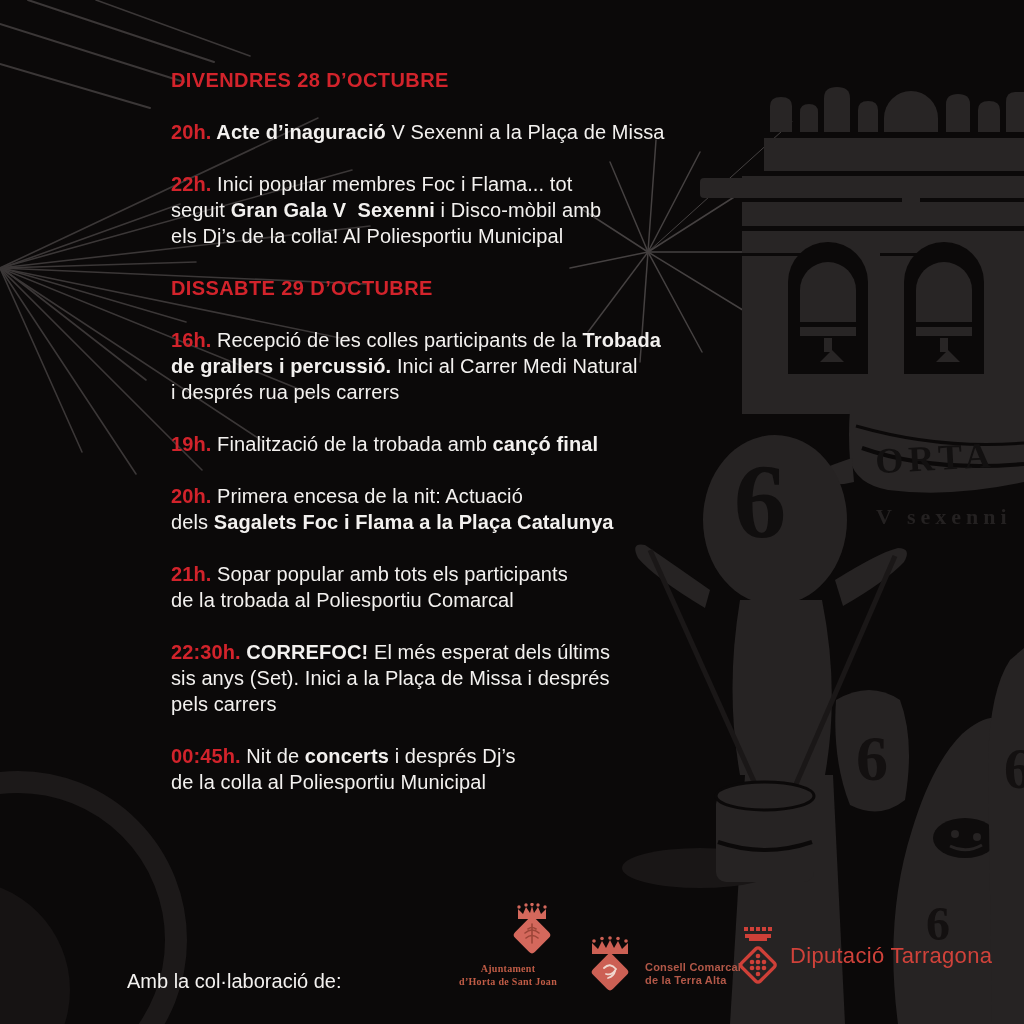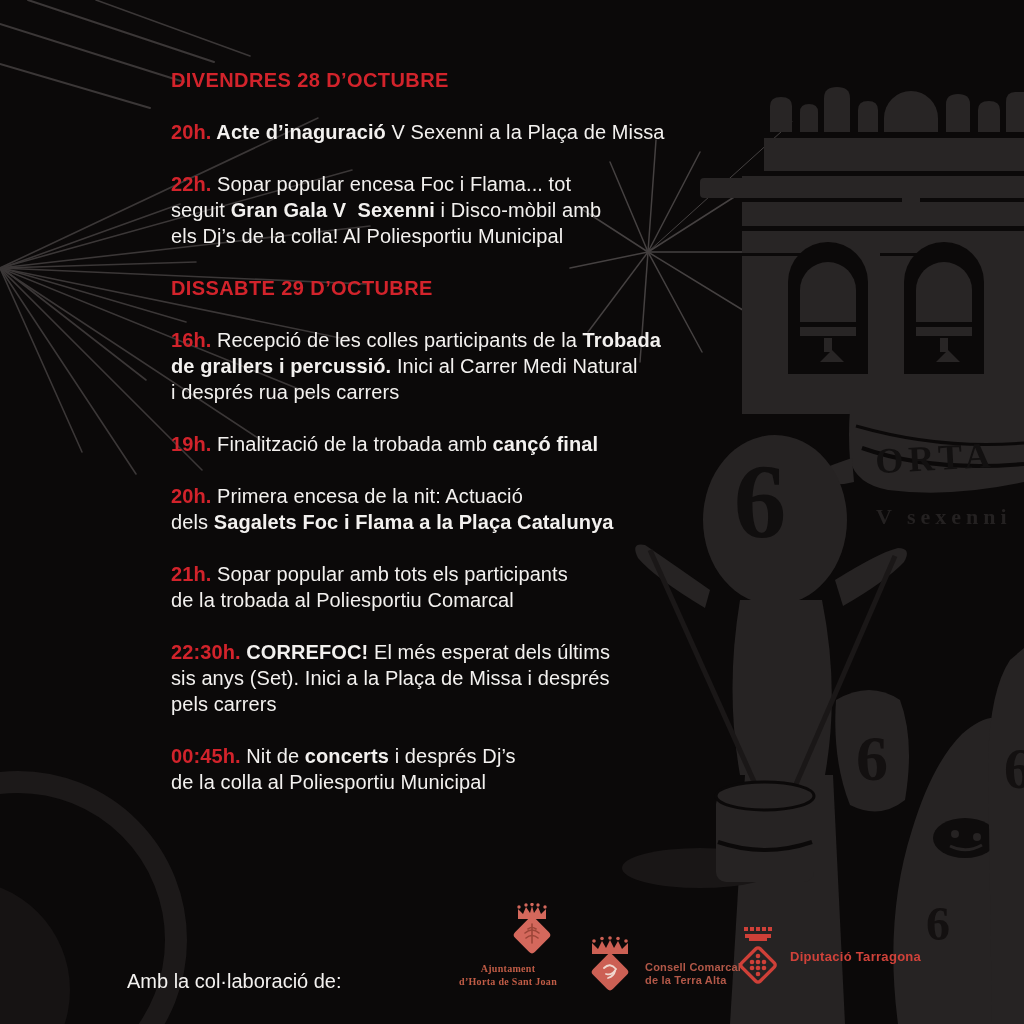--- a/index.html
+++ b/index.html
@@ -32,21 +32,21 @@
     margin-top:4px; text-align:center; font-family:"Liberation Serif", serif;
     font-weight:bold; font-size:10px; line-height:12.5px; color:#c05c46; letter-spacing:0.3px;
   }
   .logo-consell { left:582px; top:936px; display:flex; align-items:flex-end; }
   .logo-consell .logo-text {
     margin-left:7px; margin-bottom:9px; font-weight:bold; font-size:11px;
     line-height:13px; color:#b25848; letter-spacing:0.2px;
   }
   .logo-diputacio { left:737px; top:927px; display:flex; align-items:center; }
   .logo-diputacio .logo-text-big {
-    margin-left:9px; font-weight:bold; font-size:13px; color:#d0423a; letter-spacing:0.3px;
+    margin-left:9px; font-weight:normal; font-size:22px; color:#d0423a; letter-spacing:0.3px;
   }
 </style>
 </head>
 <body>
 
 <div class="poster">
 
   <svg class="bg-art" viewBox="0 0 1024 1024" aria-hidden="true">
 
     <g stroke="#3b3737" stroke-width="1.6" stroke-linecap="round">
@@ -165,21 +165,21 @@
       <text class="six-glyph" x="760" y="537" font-size="105" fill="#100e0e">6</text>
       <text class="six-glyph" x="872" y="780" font-size="64">6</text>
       <text class="six-glyph" x="938" y="940" font-size="48">6</text>
       <text class="six-glyph" x="1018" y="788" font-size="56">6</text>
     </g>
   </svg>
 
   <div class="schedule" id="schedule">
       <div class="day-heading">DIVENDRES 28 D’OCTUBRE</div>
       <div class="event"><span class="t-red">20h. </span><span class="t-bold">Acte d’inaguració</span><span class="t-reg"> V Sexenni a la Plaça de Missa</span></div>
-      <div class="event"><span class="t-red">22h. </span><span class="t-reg">Sopar popular encesa Foc i Flama... tot</span><br><span class="t-reg">seguit </span><span class="t-bold">Gran Gala V  Sexenni</span><span class="t-reg"> i Disco-mòbil amb</span><br><span class="t-reg">els Dj’s de la colla! Al Poliesportiu Municipal</span></div>
+      <div class="event"><span class="t-red">22h. </span><span class="t-reg">Inici popular membres Foc i Flama... tot</span><br><span class="t-reg">seguit </span><span class="t-bold">Gran Gala V  Sexenni</span><span class="t-reg"> i Disco-mòbil amb</span><br><span class="t-reg">els Dj’s de la colla! Al Poliesportiu Municipal</span></div>
       <div class="day-heading">DISSABTE 29 D’OCTUBRE</div>
       <div class="event"><span class="t-red">16h. </span><span class="t-reg">Recepció de les colles participants de la </span><span class="t-bold">Trobada</span><br><span class="t-bold">de grallers i percussió.</span><span class="t-reg"> Inici al Carrer Medi Natural</span><br><span class="t-reg">i després rua pels carrers</span></div>
       <div class="event"><span class="t-red">19h. </span><span class="t-reg">Finalització de la trobada amb </span><span class="t-bold">cançó final</span><br></div>
       <div class="event"><span class="t-red">20h. </span><span class="t-reg">Primera encesa de la nit: Actuació</span><br><span class="t-reg">dels </span><span class="t-bold">Sagalets Foc i Flama a la Plaça Catalunya</span></div>
       <div class="event"><span class="t-red">21h. </span><span class="t-reg">Sopar popular amb tots els participants</span><br><span class="t-reg">de la trobada al Poliesportiu Comarcal</span></div>
       <div class="event"><span class="t-red">22:30h. </span><span class="t-bold">CORREFOC!</span><span class="t-reg"> El més esperat dels últims</span><br><span class="t-reg">sis anys (Set). Inici a la Plaça de Missa i després</span><br><span class="t-reg">pels carrers</span></div>
       <div class="event"><span class="t-red">00:45h. </span><span class="t-reg">Nit de </span><span class="t-bold">concerts</span><span class="t-reg"> i després Dj’s</span><br><span class="t-reg">de la colla al Poliesportiu Municipal</span></div>
     </div>
 
   <div class="collab-label">Amb la col·laboració de:</div>

